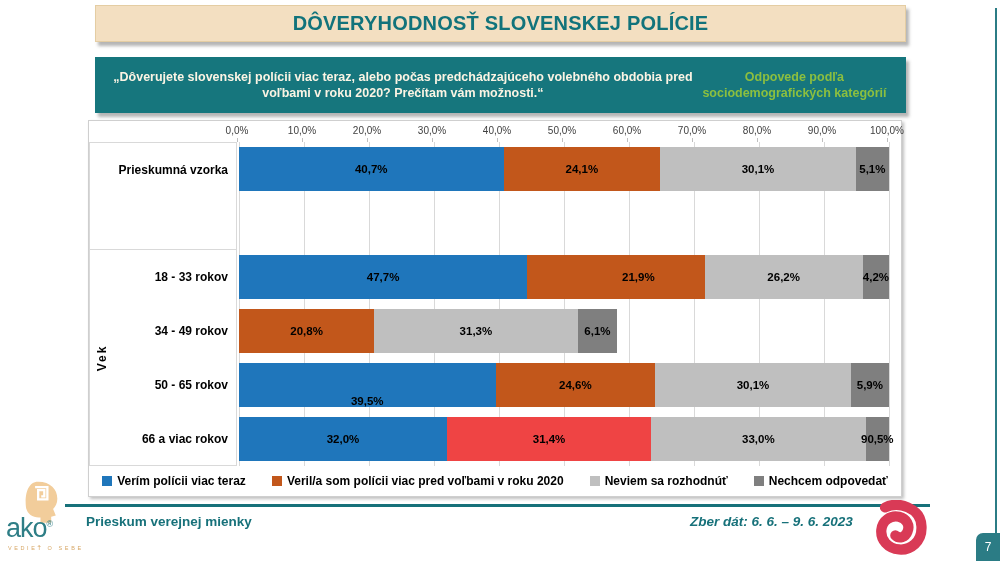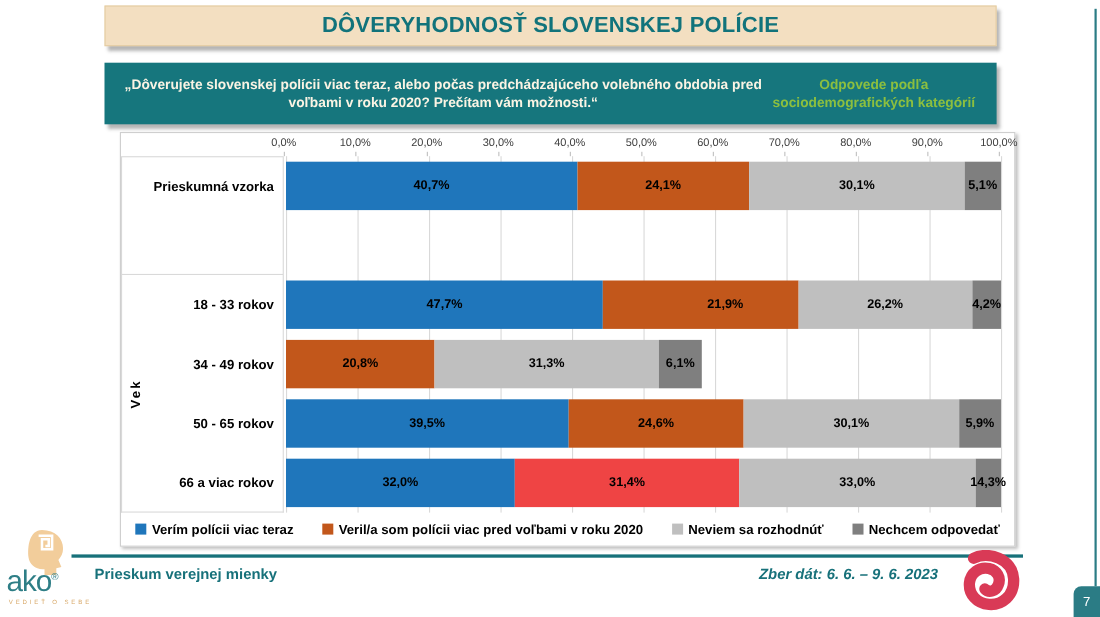--- a/index.html
+++ b/index.html
@@ -13,21 +13,21 @@
   .title-box h1{margin:0;font-size:20px;font-weight:bold;color:#11737B;letter-spacing:.2px;}
 
   
   .question-box{position:absolute;left:95px;top:57px;width:811px;height:56px;
     background:#16767D;box-shadow:3px 4px 3px rgba(90,90,90,.45);box-sizing:border-box;
     display:flex;flex-direction:row;justify-content:center;align-items:center;padding:2px 14px;}
   .question-text{color:#FBF4E4;font-size:12.5px;font-weight:bold;text-align:center;line-height:1.3;margin:0;}
   .question-sub{color:#8CBF3F;font-size:12.5px;font-weight:bold;text-align:center;line-height:1.3;margin:0;}
 
   
-  .chart-card{position:absolute;left:109px;top:120px;width:814px;height:377px;background:#fff;
+  .chart-card{position:absolute;left:88px;top:120px;width:814px;height:377px;background:#fff;
     border:1px solid #CFCFCF;box-shadow:2px 2px 3px rgba(0,0,0,.25);box-sizing:border-box;padding-top:4px;}
   .axis-area{display:flex;height:17px;}
   .axis-spacer{width:148px;}
   .axis-ticks{position:relative;width:650px;height:17px;}
   .tick-label{position:absolute;top:0;transform:translateX(-50%);font-size:10px;color:#404040;white-space:nowrap;}
   .tick-mark{position:absolute;top:13px;width:1px;height:4px;background:#BFBFBF;}
 
   .plot-area{display:flex;height:324px;}
   .cat-col{width:148px;box-sizing:border-box;}
   .group-box{border:1px solid #D9D9D9;box-sizing:border-box;}
@@ -191,21 +191,21 @@
                 <div class="segment" style="width: 31.3%; background: rgb(191, 191, 191);">
                   <span class="seg-label">31,3%</span>
                 </div>
                 <div class="segment" style="width: 6.1%; background: rgb(127, 127, 127);">
                   <span class="seg-label">6,1%</span>
                 </div>
               </div>
             </div>
             <div class="bar-row">
               <div class="bar">
-                <div class="segment" style="width: 39.5%; background: rgb(31, 118, 187);">
+                <div class="segment" style="width: 39.5%; background: rgb(31, 118, 187); align-items: flex-end;">
                   <span class="seg-label">39,5%</span>
                 </div>
                 <div class="segment" style="width: 24.6%; background: rgb(194, 87, 27);">
                   <span class="seg-label">24,6%</span>
                 </div>
                 <div class="segment" style="width: 30.1%; background: rgb(191, 191, 191);">
                   <span class="seg-label">30,1%</span>
                 </div>
                 <div class="segment" style="width: 5.9%; background: rgb(127, 127, 127);">
                   <span class="seg-label">5,9%</span>
@@ -217,21 +217,21 @@
                 <div class="segment" style="width: 32%; background: rgb(31, 118, 187);">
                   <span class="seg-label">32,0%</span>
                 </div>
                 <div class="segment" style="width: 31.4%; background: #ef4444;">
                   <span class="seg-label">31,4%</span>
                 </div>
                 <div class="segment" style="width: 33%; background: rgb(191, 191, 191);">
                   <span class="seg-label">33,0%</span>
                 </div>
                 <div class="segment" style="width: 3.6%; background: rgb(127, 127, 127);">
-                  <span class="seg-label">14,3%</span>
+                  <span class="seg-label">90,5%</span>
                 </div>
               </div>
             </div>
           </div>
       </div>
     </div>
     <div class="legend" id="legend">
         <div class="legend-item">
           <span class="legend-swatch" style="background: rgb(31, 118, 187);"></span>
           <span class="legend-label">Verím polícii viac teraz</span>

